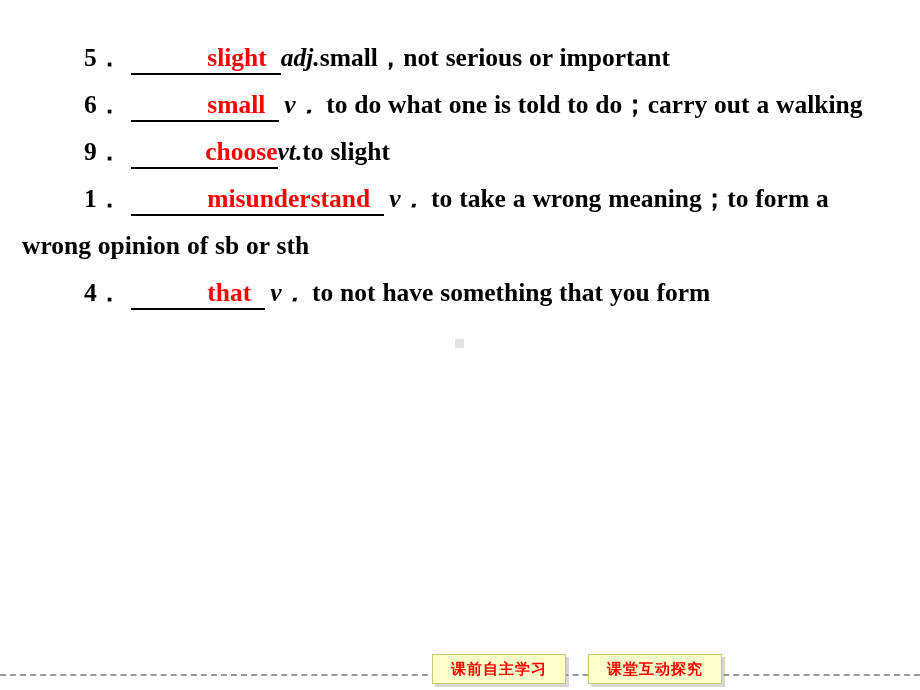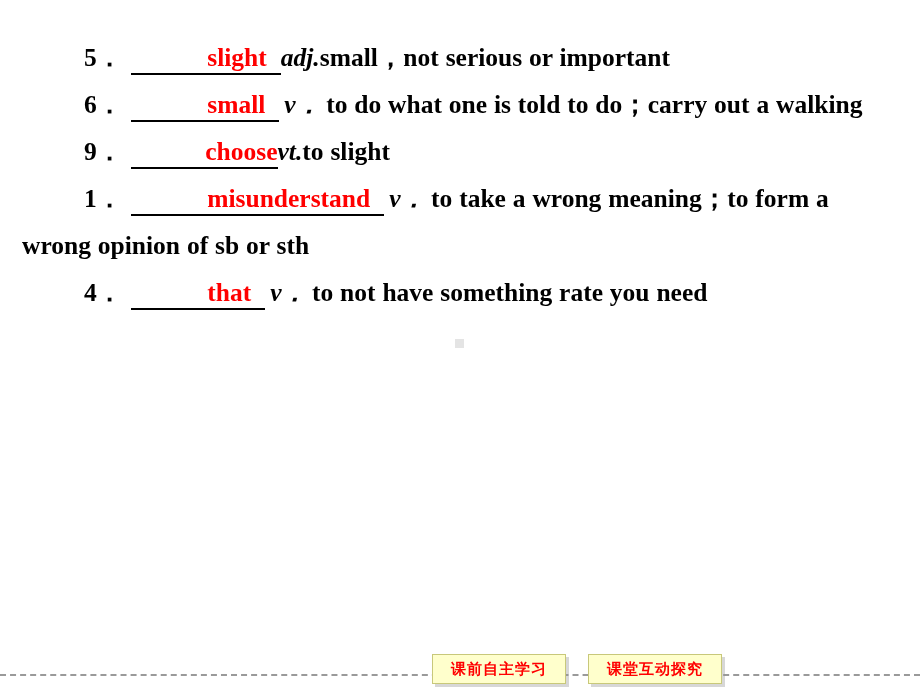--- a/index.html
+++ b/index.html
@@ -132,21 +132,21 @@
 
     <p class="vocab-entry"><span class="num">6．</span><span class="gap-md"></span><span class="answer pad-both w-min">small</span><span class="gap-sm"></span><span class="pos">v．</span><span class="gap-sm"></span><span>to do what one is told to do；carry out a walking</span></p>
 
 
 
     <p class="vocab-entry"><span class="num">9．</span><span class="gap-md"></span><span class="answer pad-tight">choose</span><span class="pos">vt.</span><span>to slight</span></p>
 
     <p class="vocab-entry"><span class="num">1．</span><span class="gap-md"></span><span class="answer pad-both">misunderstand</span><span class="gap-sm"></span><span class="pos">v．</span><span class="gap-sm"></span><span>to take a wrong meaning；to form a wrong opinion of sb or sth</span></p>
 
 
-    <p class="vocab-entry"><span class="num">4．</span><span class="gap-md"></span><span class="answer pad-both w-min">that</span><span class="gap-sm"></span><span class="pos">v．</span><span class="gap-sm"></span><span>to not have something rate you need</span></p>
+    <p class="vocab-entry"><span class="num">4．</span><span class="gap-md"></span><span class="answer pad-both w-min">that</span><span class="gap-sm"></span><span class="pos">v．</span><span class="gap-sm"></span><span>to not have something that you form</span></p>
 
   </div>
 
   <div id="artifact-square"></div>
 
   <div id="footer">
     <div id="footer-rule"></div>
     <div class="nav-chip" id="nav-chip-1">
         <span>课前自主学习</span>
       </div>

